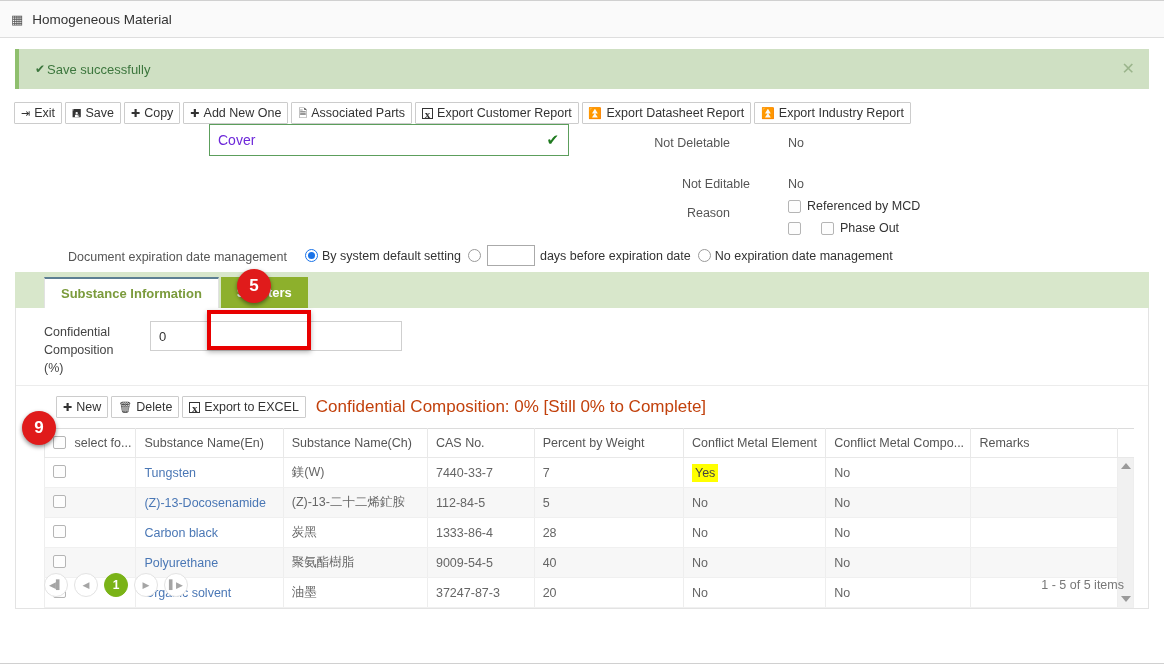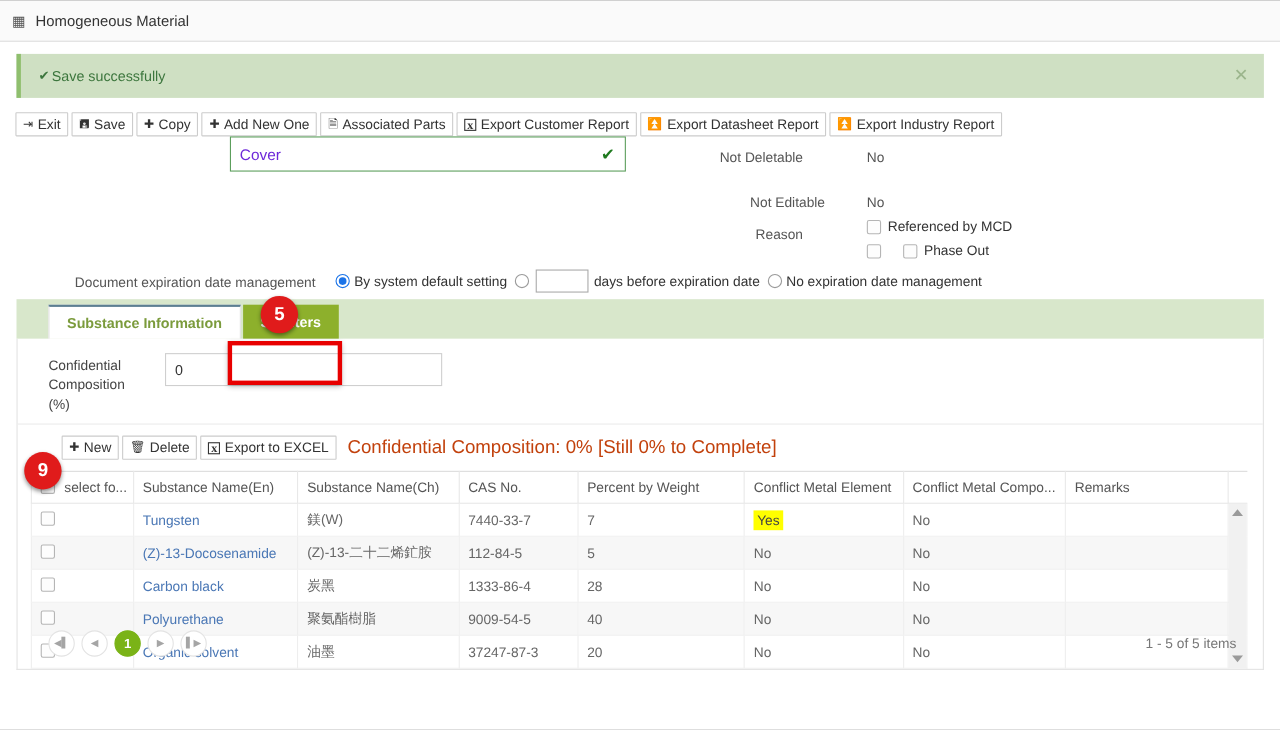--- a/index.html
+++ b/index.html
@@ -228,21 +228,21 @@
     position: absolute; left: 0; right: 0; top: 77px;
     border-top: 1px solid #ececec;
     height: 43px;
     display: flex; align-items: center;
     padding-left: 40px;
     gap: 3px;
   }
   .grid-note { font-size: 17px; color: #c2410c; margin-left: 7px; }
 
   
-  .grid { position: absolute; left: 12px; right: 14px; top: 120px; }
+  .grid { position: absolute; left: 28px; right: 14px; top: 120px; }
   table.dg { border-collapse: collapse; width: 100%; table-layout: fixed; }
   table.dg th {
     background: #fff;
     border: 1px solid #e8e8e8;
     border-top: 1px solid #dcdcdc;
     font-size: 12.5px;
     font-weight: normal;
     color: #555;
     text-align: left;
     padding: 7px 8px;

